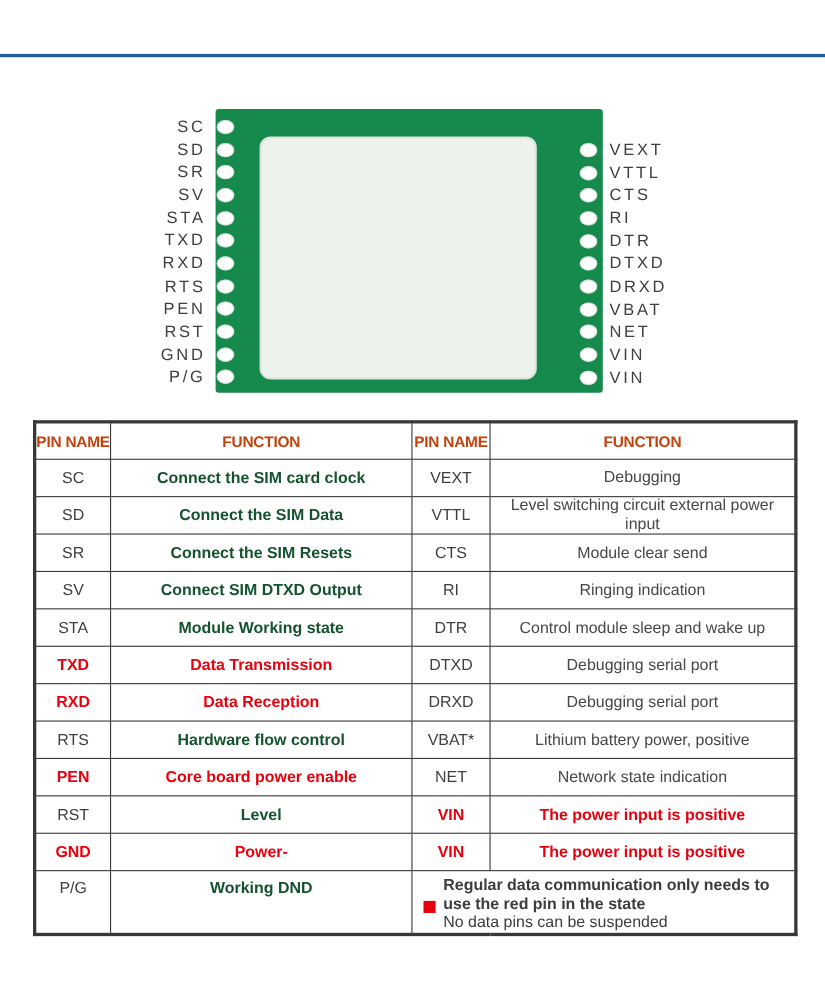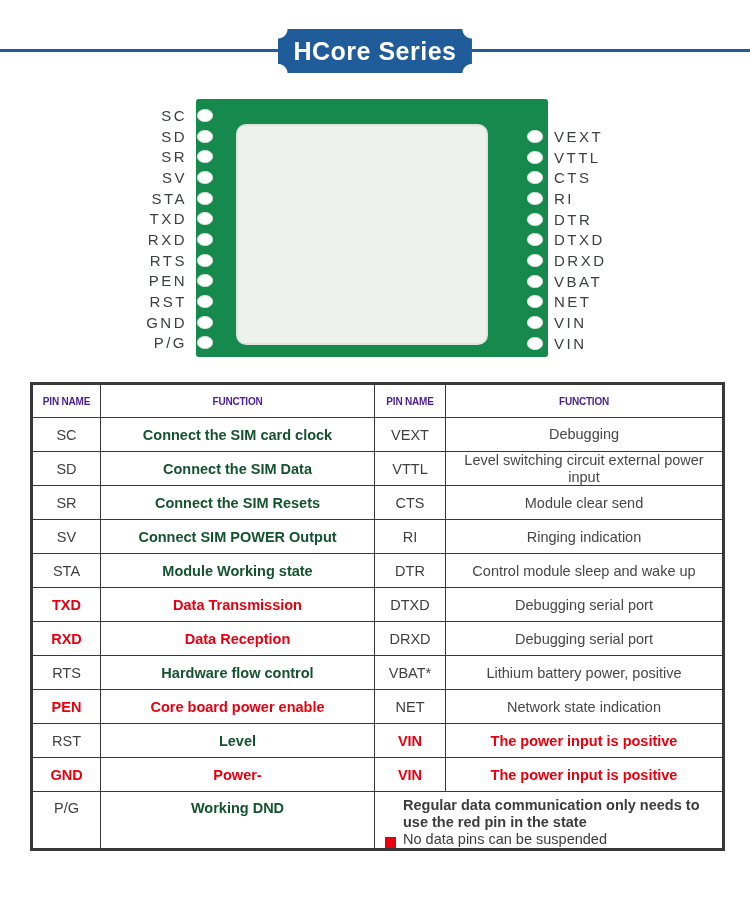--- a/index.html
+++ b/index.html
@@ -38,43 +38,40 @@
   .pins-right .pin-label { margin-left:11px; }
 
   
   table.pin-table { position:absolute; left:30px; top:382px; width:692px;
                     border-collapse:collapse; border:3px solid #383838; table-layout:fixed; }
   .pin-table col.c1 { width:69px; }
   .pin-table col.c2 { width:274px; }
   .pin-table col.c3 { width:71px; }
   .pin-table col.c4 { width:278px; }
   .pin-table th, .pin-table td { border:1.5px solid #383838; text-align:center; vertical-align:middle; }
-  .pin-table th { height:34px; font-size:10px; font-weight:bold; color:#4c1d95; letter-spacing:-0.2px;margin-left:48px; }
+  .pin-table th { height:34px; font-size:14px; font-weight:bold; color:#c2410c; letter-spacing:-0.2px;margin-left:48px; }
   .pin-table td { height:34px; }
   td.pin  { font-size:14.5px; color:#3f3f3f; }
   td.fn-a { font-size:14.5px; font-weight:bold; color:#14532d; padding:0 8px; }
   td.fn-b { font-size:14.5px; font-weight:normal; color:#474747; padding:0 18px; line-height:1.15; }
   td.red, td.red.fn-a, td.red.fn-b, td.red.pin { color:#e8000f; font-weight:bold; }
   tr.last-row td { height:52px; }
   td.top-align { vertical-align:top; padding-top:8px; }
   td.note-cell { vertical-align:top; text-align:left; padding:5px 6px 0 10px; }
-  .note { display:flex; align-items:flex-end; }
+  .note { display:flex; align-items:center; }
   .note-bullet { width:11px; height:11px; background:#e8000f; flex:0 0 11px; margin-top:4px; margin-right:7px; }
   .note-lines { font-size:14.5px; color:#3c3c3c; line-height:1.17; }
   .note-lines .b { font-weight:bold; }
 </style>
 </head>
 <body>
 
 <div class="page">
 
   <div class="header-line"></div>
-  <div class="ribbon">
-    <span>HCore Series</span>
-  </div>
 
   <div class="board">
     <div class="shield"></div>
   </div>
 
   <div class="pins pins-left">
     <div class="pin-row">
         <span class="pin-label">SC</span>
         <span class="pin-hole"></span>
       </div>
@@ -198,21 +195,21 @@
       <td class="fn-b">Level switching circuit external power input</td>
     </tr>
     <tr>
       <td class="pin">SR</td>
       <td class="fn-a">Connect the SIM Resets</td>
       <td class="pin">CTS</td>
       <td class="fn-b">Module clear send</td>
     </tr>
     <tr>
       <td class="pin">SV</td>
-      <td class="fn-a">Connect SIM POWER Output</td>
+      <td class="fn-a">Connect SIM DTXD Output</td>
       <td class="pin">RI</td>
       <td class="fn-b">Ringing indication</td>
     </tr>
     <tr>
       <td class="pin">STA</td>
       <td class="fn-a">Module Working state</td>
       <td class="pin">DTR</td>
       <td class="fn-b">Control module sleep and wake up</td>
     </tr>
     <tr>

